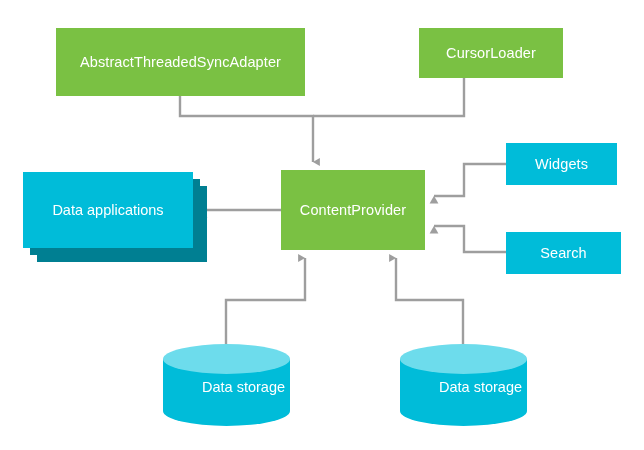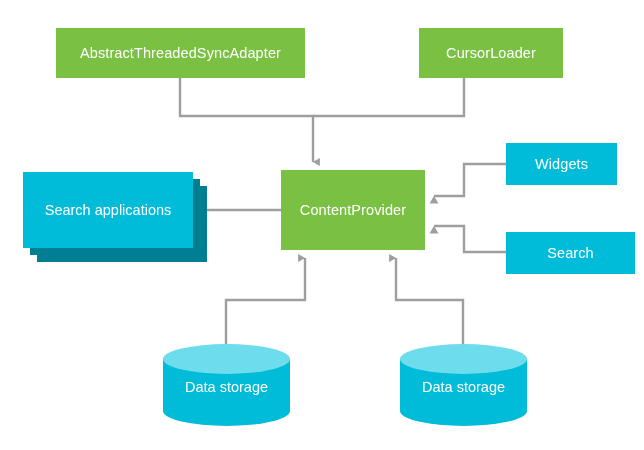--- a/index.html
+++ b/index.html
@@ -60,20 +60,21 @@
     align-items: center;
     justify-content: center;
     color: #ffffff;
     font-size: 14.5px;
     box-sizing: border-box;
   }
 
   .cyl {
     position: absolute;
     z-index: 5;
+    padding-left: 34px;
   }
   .cyl-body {
     position: absolute;
     left: 0;
     background: #00bcd9;
   }
   .cyl-top {
     position: absolute;
     left: 0;
     top: 0;
@@ -136,45 +137,45 @@
 
     <g stroke="#9e9e9e" stroke-width="2.4" fill="none">
       <path d="M226,352 L226,300 L305,300 L305,258" marker-end="url(#arrowUp)"></path>
     </g>
 
     <g stroke="#9e9e9e" stroke-width="2.4" fill="none">
       <path d="M463,352 L463,300 L396,300 L396,258" marker-end="url(#arrowUp)"></path>
     </g>
   </svg>
 
-  <div class="node node-green" style="left:56px; top:28px; width:249px; height:50px;">
+  <div class="node node-green" style="left:56px; top:28px; width:249px; height:68px;">
     <span>AbstractThreadedSyncAdapter</span>
   </div>
 
   <div class="node node-green" style="left:392px; top:28px; width:144px; height:50px;margin-left:27px;">
     <span>CursorLoader</span>
   </div>
 
   <div class="stack-wrap" style="left:23px; top:172px; width:184px; height:90px;">
     <div class="stack-shadow s1" style="width:170px; height:76px;"></div>
     <div class="stack-shadow s2" style="width:170px; height:76px;"></div>
     <div class="stack-front" style="width:170px; height:76px;">
-      <span>Search applications</span>
+      <span>Data applications</span>
     </div>
   </div>
 
   <div class="node node-green" style="left:281px; top:170px; width:144px; height:80px;">
     <span>ContentProvider</span>
   </div>
 
   <div class="node node-cyan" style="left:506px; top:143px; width:111px; height:42px;text-align:right;">
     <span>Widgets</span>
   </div>
 
-  <div class="node node-cyan" style="left:506px; top:232px; width:129px; height:42px;">
+  <div class="node node-cyan" style="left:506px; top:232px; width:115px; height:42px;">
     <span>Search</span>
   </div>
 
   <div class="cyl" style="left:163px; top:344px; width:127px; height:82px;">
     <div class="cyl-bottom" style="top:52px; width:127px; height:30px;"></div>
     <div class="cyl-body" style="top:15px; width:127px; height:52px;"></div>
     <div class="cyl-top" style="width:127px; height:30px;"></div>
     <div class="cyl-label" style="top:35px;">Data storage</div>
   </div>
 

